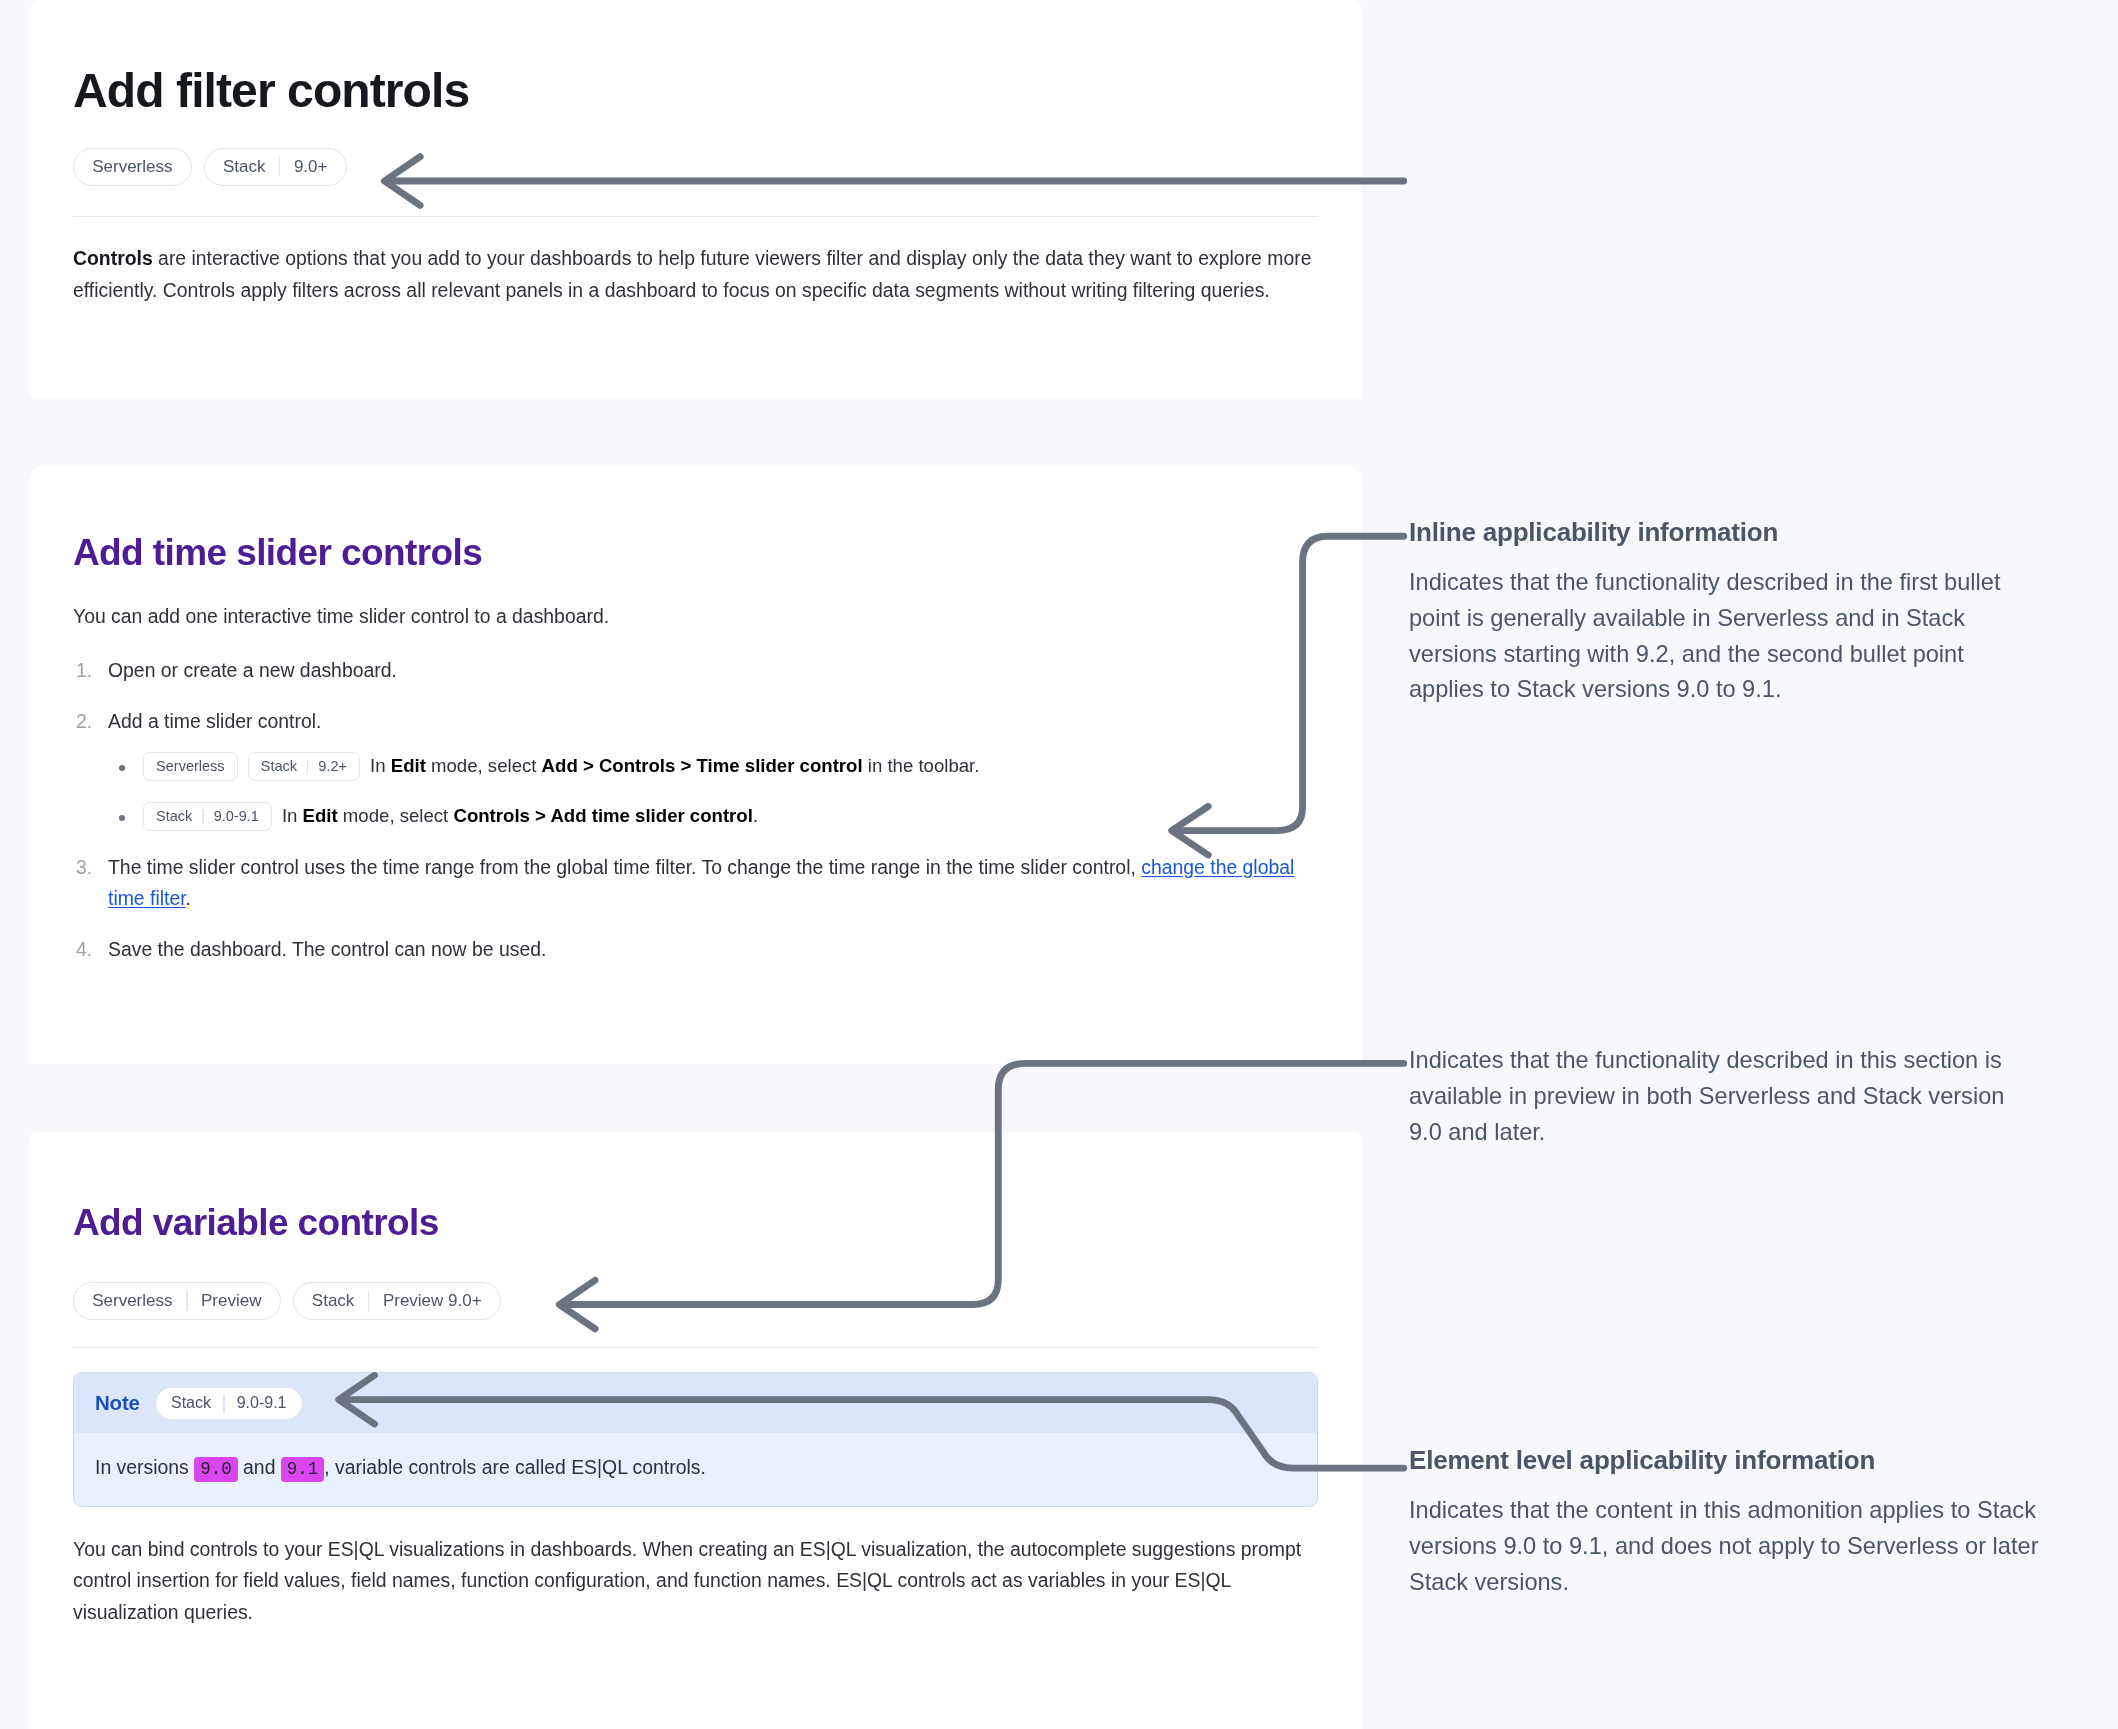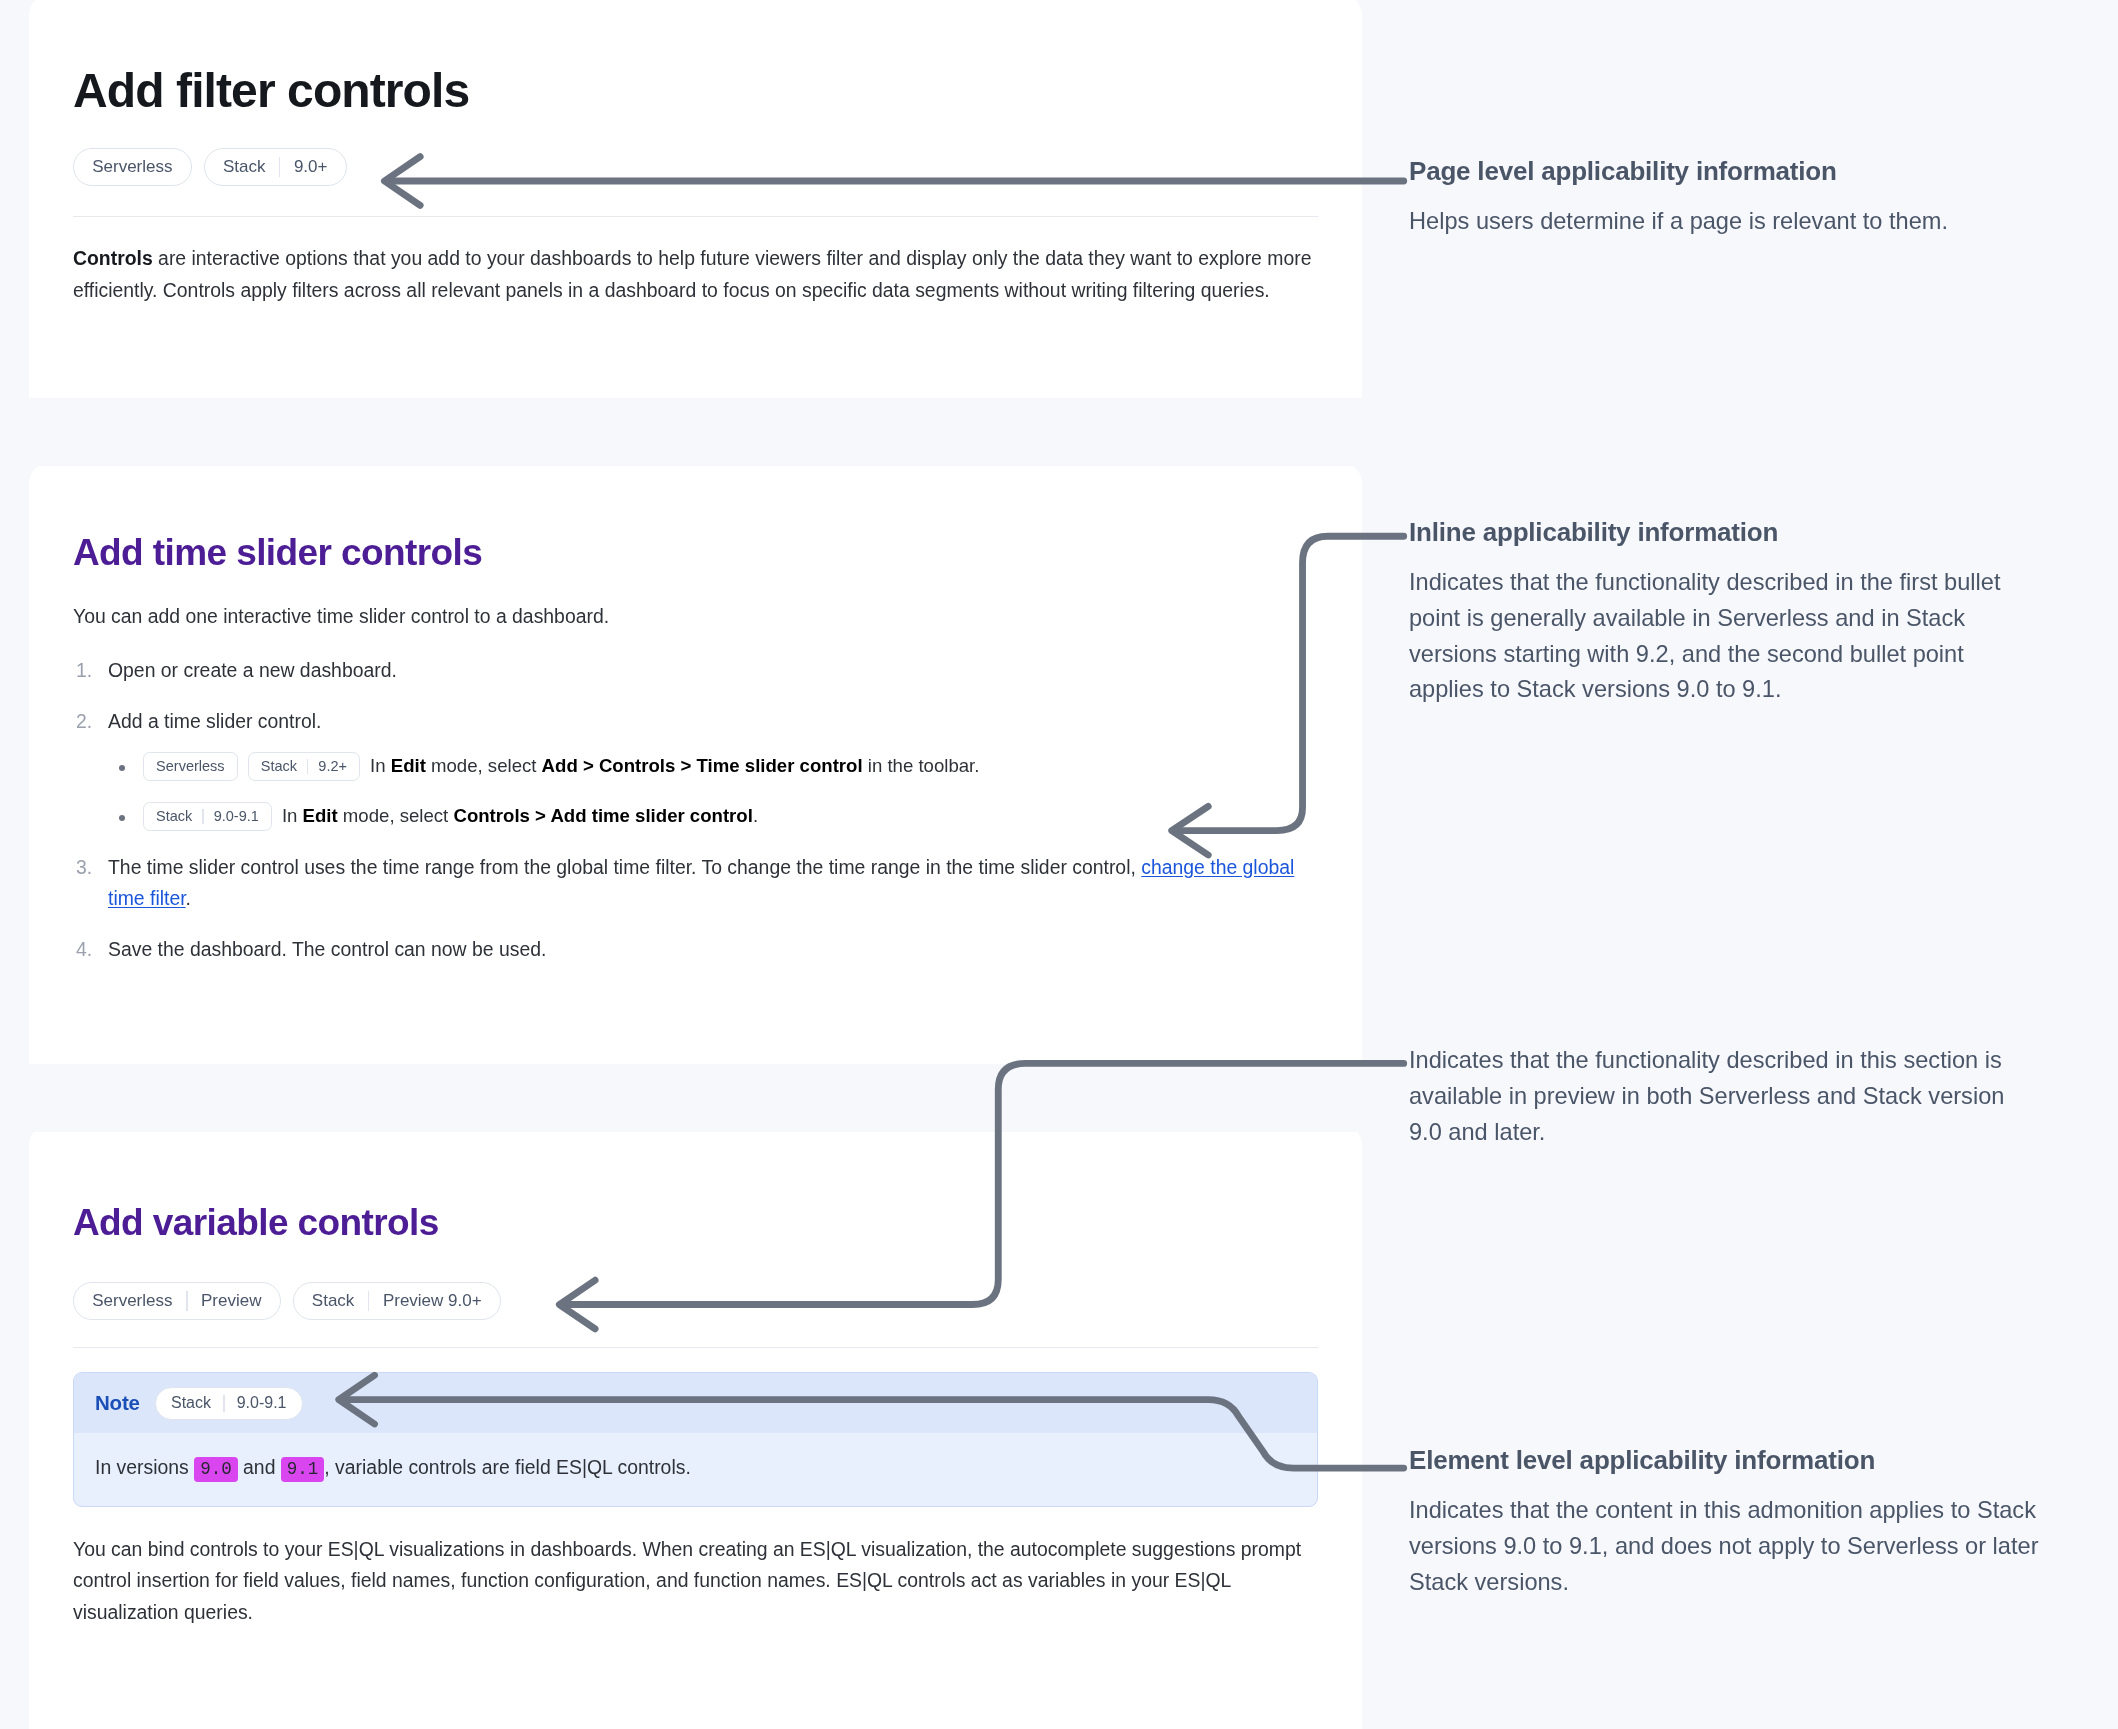--- a/index.html
+++ b/index.html
@@ -344,32 +344,28 @@
       <div class="admonition" style="margin-top:24px;">
         <div class="admon-head">
           <span class="admon-title">Note</span>
           <span class="badge" style="height:33px; font-size:16px; padding:0 13.7px;">
             <span class="seg">Stack</span>
             <i class="divider" style="height:16.7px; margin:0 10.6px;"></i>
             <span class="seg ver">9.0-9.1</span>
           </span>
         </div>
         <div class="admon-body">
-          <span>In versions </span><code class="inline">9.0</code><span> and </span><code class="inline">9.1</code><span>, variable controls are field ES|QL controls.</span>
+          <span>In versions </span><code class="inline">9.0</code><span> and </span><code class="inline">9.1</code><span>, variable controls are called ES|QL controls.</span>
         </div>
       </div>
 
       <p class="body" style="margin-top:27px; max-width:1248px;">You can bind controls to your ES|QL visualizations in dashboards. When creating an ES|QL visualization, the autocomplete suggestions prompt control insertion for field values, field names, function configuration, and function names. ES|QL controls act as variables in your ES|QL visualization queries.</p>
     </div>
   </div>
 
-  <div class="annot" style="top:156px;">
-    <div class="annot-title">Page level applicability information</div>
-    <div class="annot-desc">Helps users determine if a page is relevant to them.</div>
-  </div>
 
   <div class="annot" style="top:517px;">
     <div class="annot-title">Inline applicability information</div>
     <div class="annot-desc">Indicates that the functionality described in the first bullet point is generally available in Serverless and in Stack versions starting with 9.2, and the second bullet point applies to Stack versions 9.0 to 9.1.</div>
   </div>
 
   <div class="annot" style="top:1043px;">
     <div class="annot-desc">Indicates that the functionality described in this section is available in preview in both Serverless and Stack version 9.0 and later.</div>
   </div>
 

